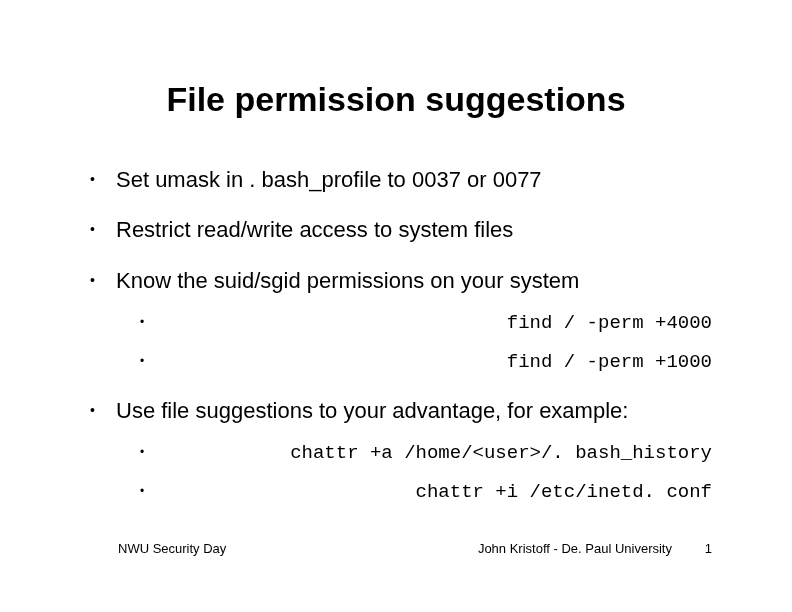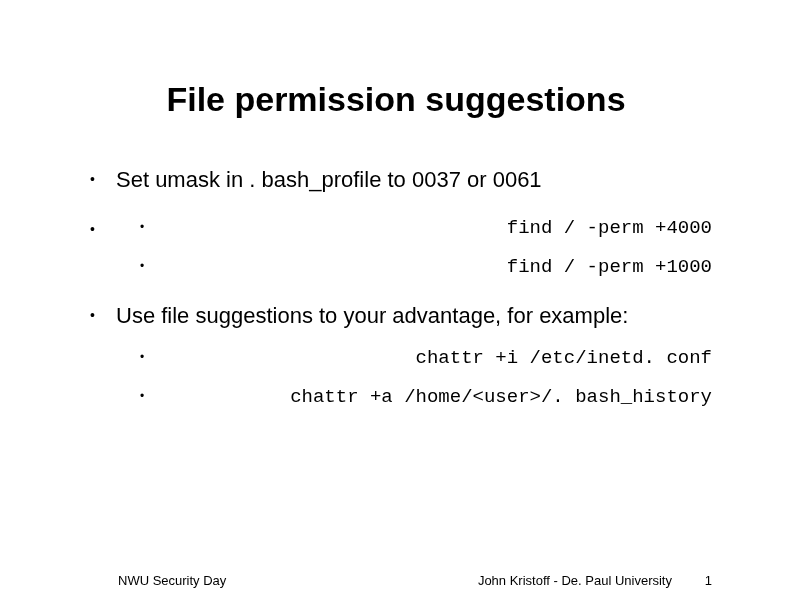--- a/index.html
+++ b/index.html
@@ -58,53 +58,55 @@
     content: "•";
     position: absolute;
     left: 2px;
     top: 0;
     font-family: Arial, sans-serif;
     font-size: 12px;
     line-height: 20px;
   }
   .footer {
     position: absolute;
-    bottom: 24px;
+    bottom: 56px;
     left: 0;
     width: 100%;
     padding: 0 80px 0 118px;
     display: flex;
     justify-content: space-between;
     align-items: center;
     font-size: 13px;
     color: #000;
   }
   .footer .left { text-align: left; }
   .footer .center { text-align: right; flex: 1; }
   .footer .right { text-align: right; width: 40px; }
 </style>
 </head>
 <body>
 
 <div class="slide">
   <h1 class="title">File permission suggestions</h1>
 
   <ul class="main">
-    <li><span>Set umask in . bash_profile to 0037 or 0061</span></li>
+    <li><span>Set umask in . bash_profile to 0037 or 0077</span></li>
+    <li><span>Restrict read/write access to system files</span></li>
     <li>
+      <span>Know the suid/sgid permissions on your system</span>
       <ul class="sub">
         <li><span>find / -perm +4000</span></li>
         <li><span>find / -perm +1000</span></li>
       </ul>
     </li>
     <li>
       <span>Use file suggestions to your advantage, for example:</span>
       <ul class="sub">
+        <li><span>chattr +a /home/&lt;user&gt;/. bash_history</span></li>
         <li><span>chattr +i /etc/inetd. conf</span></li>
-        <li><span>chattr +a /home/&lt;user&gt;/. bash_history</span></li>
       </ul>
     </li>
   </ul>
 
   <div class="footer">
     <div class="left">NWU Security Day</div>
     <div class="center">John Kristoff - De. Paul University</div>
     <div class="right">1</div>
   </div>
 </div>

